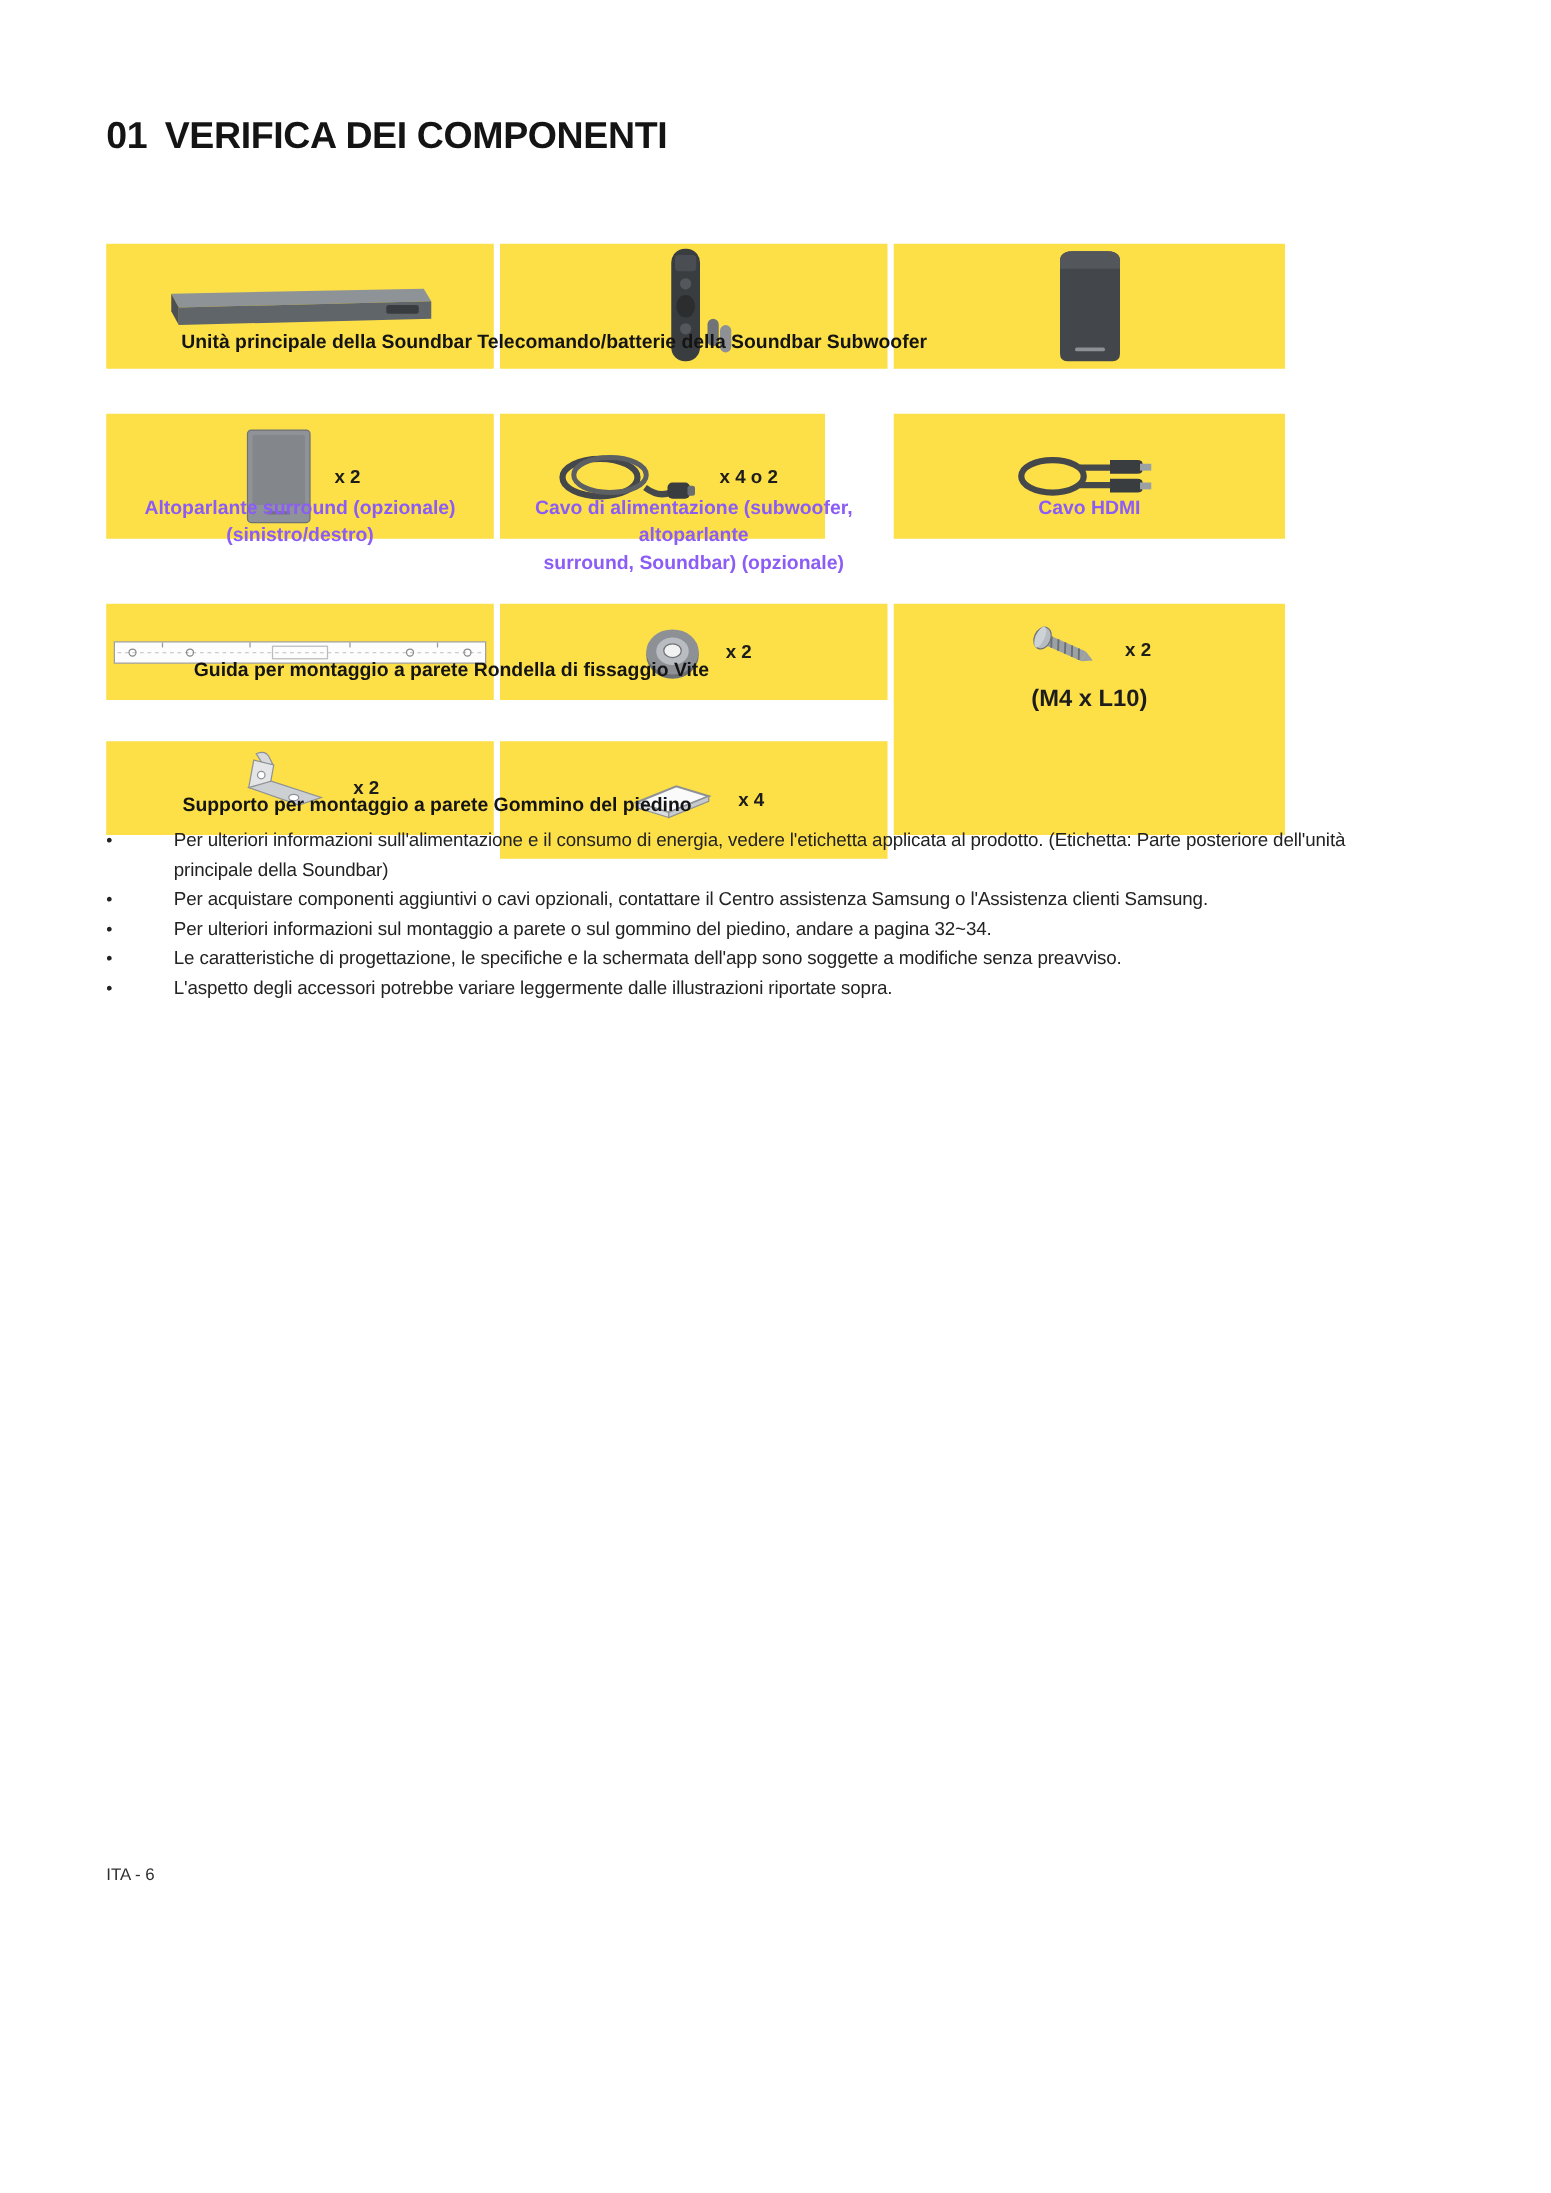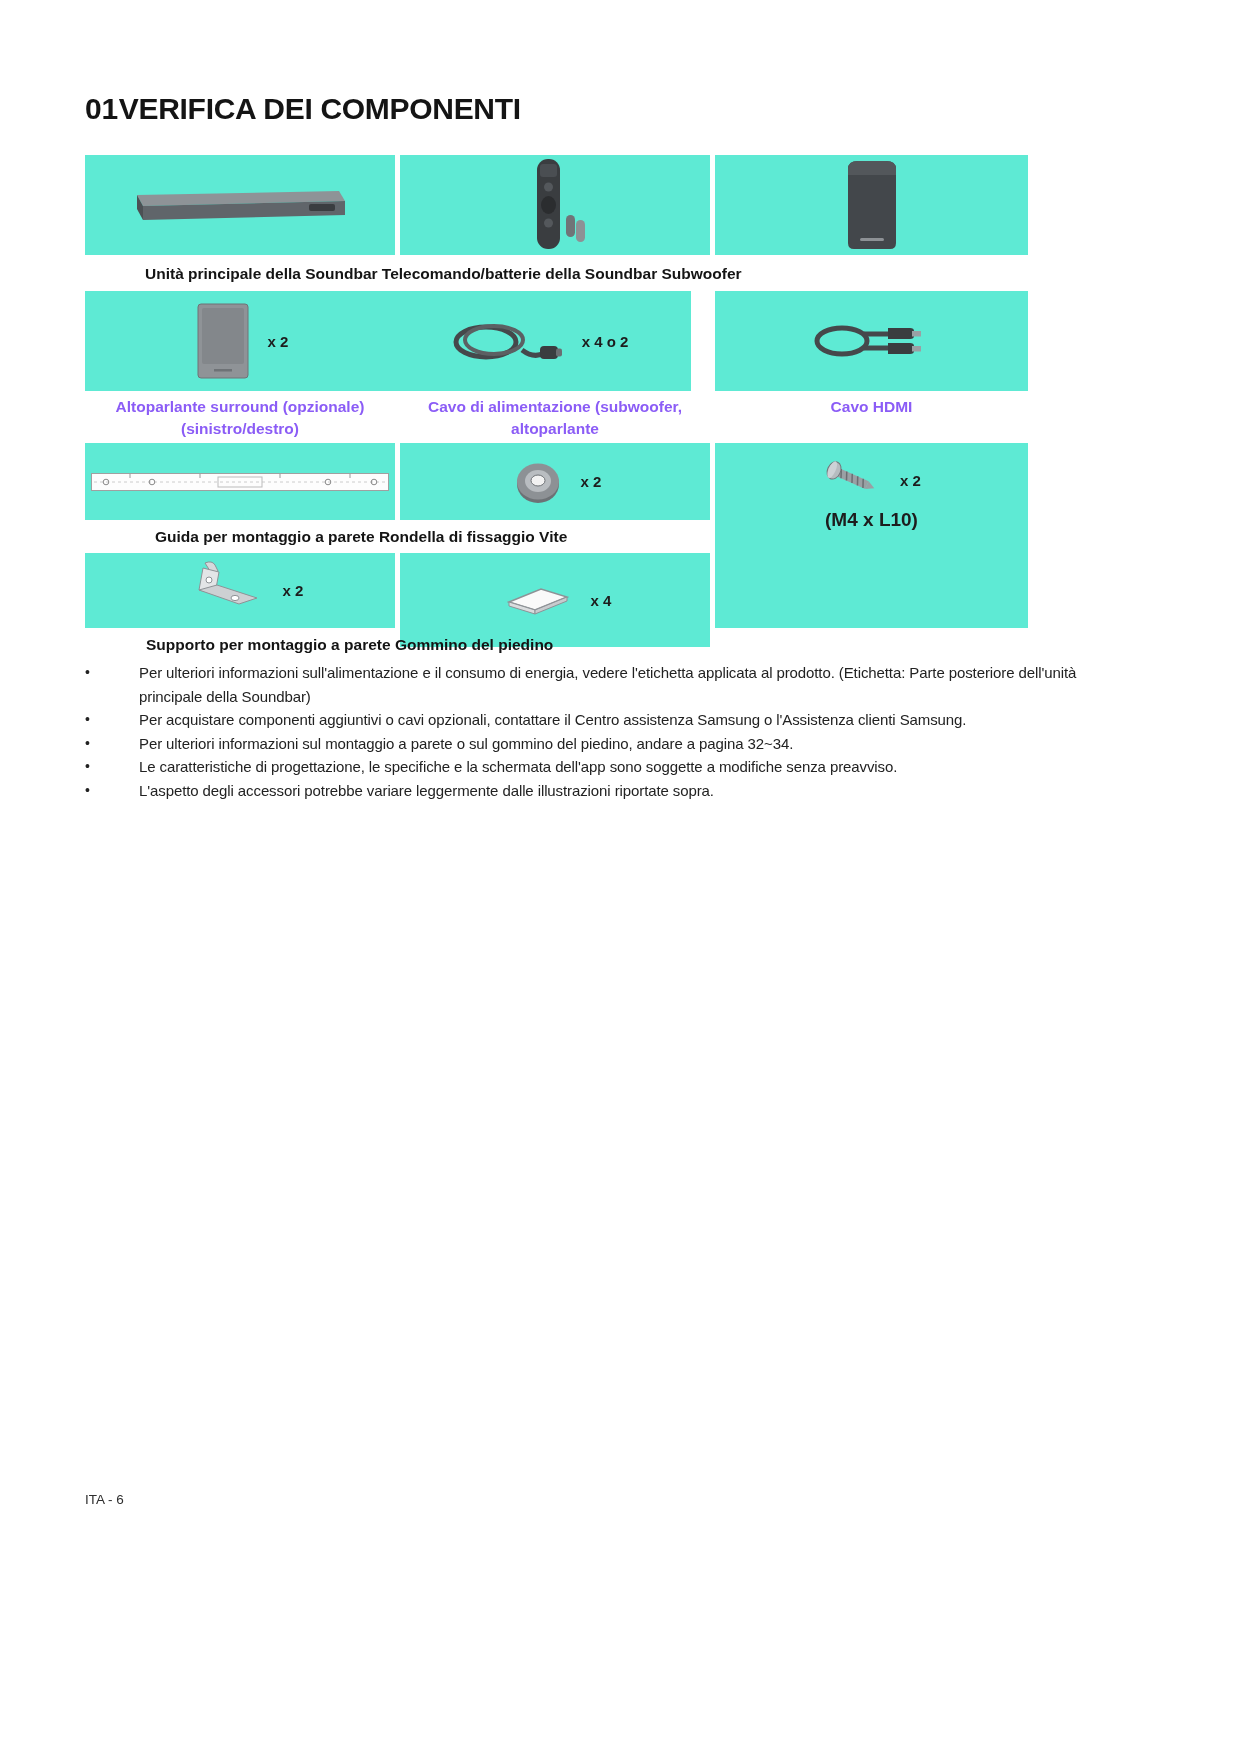--- a/index.html
+++ b/index.html
@@ -2,24 +2,24 @@
 <html><head>
 <meta charset="utf-8">
 <style>
   * { margin:0; padding:0; box-sizing:border-box; }
   html,body { background:#ffffff; }
   body { font-family:"Liberation Sans", sans-serif; color:#1d1d1d; }
   .page { position:relative; width:1241px; height:1754px; background:#ffffff; overflow:hidden; }
 
   .title { position:absolute; left:85px; top:92px; font-size:30px; font-weight:700;
            letter-spacing:-0.3px; color:#141414; white-space:nowrap; }
-  .title-num { margin-right:1px;text-align:right; }
-
-  .box { position:absolute; background:#5eead4; display:flex; align-items:center;
-         justify-content:center; gap:14px; }
+  .title-num { margin-right:14px;text-align:right; }
+
+  .box { position:absolute; background:#fde047; display:flex; align-items:center;
+         justify-content:center; gap:14px;margin-top:40px; }
   .box.tall { flex-direction:column; justify-content:flex-start; padding-top:16px; gap:8px; }
   .hgroup { display:flex; align-items:center; gap:12px; }
 
   .qty { font-size:15px; font-weight:700; color:#1d1d1d; }
   .spec { font-size:19px; font-weight:700; color:#1d1d1d; }
 
   .caption { position:absolute; font-size:15.5px; font-weight:700; color:#141414;
              white-space:nowrap; }
   .label-block { position:absolute; text-align:center; font-size:15.5px; font-weight:700;
                  color:#8b5cf6; line-height:22px; }
@@ -75,21 +75,21 @@
 
   <div class="box" style="left:85px;top:291px;width:310px;height:100px">
     <svg width="62" height="80" viewBox="0 0 62 80">
       <rect x="6" y="3" width="50" height="74" rx="3" fill="#8f9397" stroke="#6e7276"></rect>
       <rect x="10" y="7" width="42" height="56" rx="2" fill="#83878b"></rect>
       <rect x="22" y="68" width="18" height="2.5" fill="#6e7276"></rect>
     </svg>
     <span class="qty">x 2</span>
   </div>
 
-  <div class="box" style="left:381px;top:291px;width:310px;height:100px">
+  <div class="box" style="left:400px;top:291px;width:260px;height:100px">
     <svg width="124" height="56" viewBox="0 0 124 56">
       <ellipse cx="42" cy="29" rx="30" ry="15" fill="none" stroke="#45484b" stroke-width="5"></ellipse>
       <ellipse cx="50" cy="27" rx="29" ry="14" fill="none" stroke="#5c6063" stroke-width="4"></ellipse>
       <path d="M78 37 Q90 46 100 40" fill="none" stroke="#45484b" stroke-width="5"></path>
       <rect x="96" y="33" width="18" height="13" rx="4" fill="#3a3d40"></rect>
       <rect x="112" y="35.5" width="6" height="8" rx="2" fill="#6a6e72"></rect>
     </svg>
     <span class="qty">x 4 o 2</span>
   </div>
 

